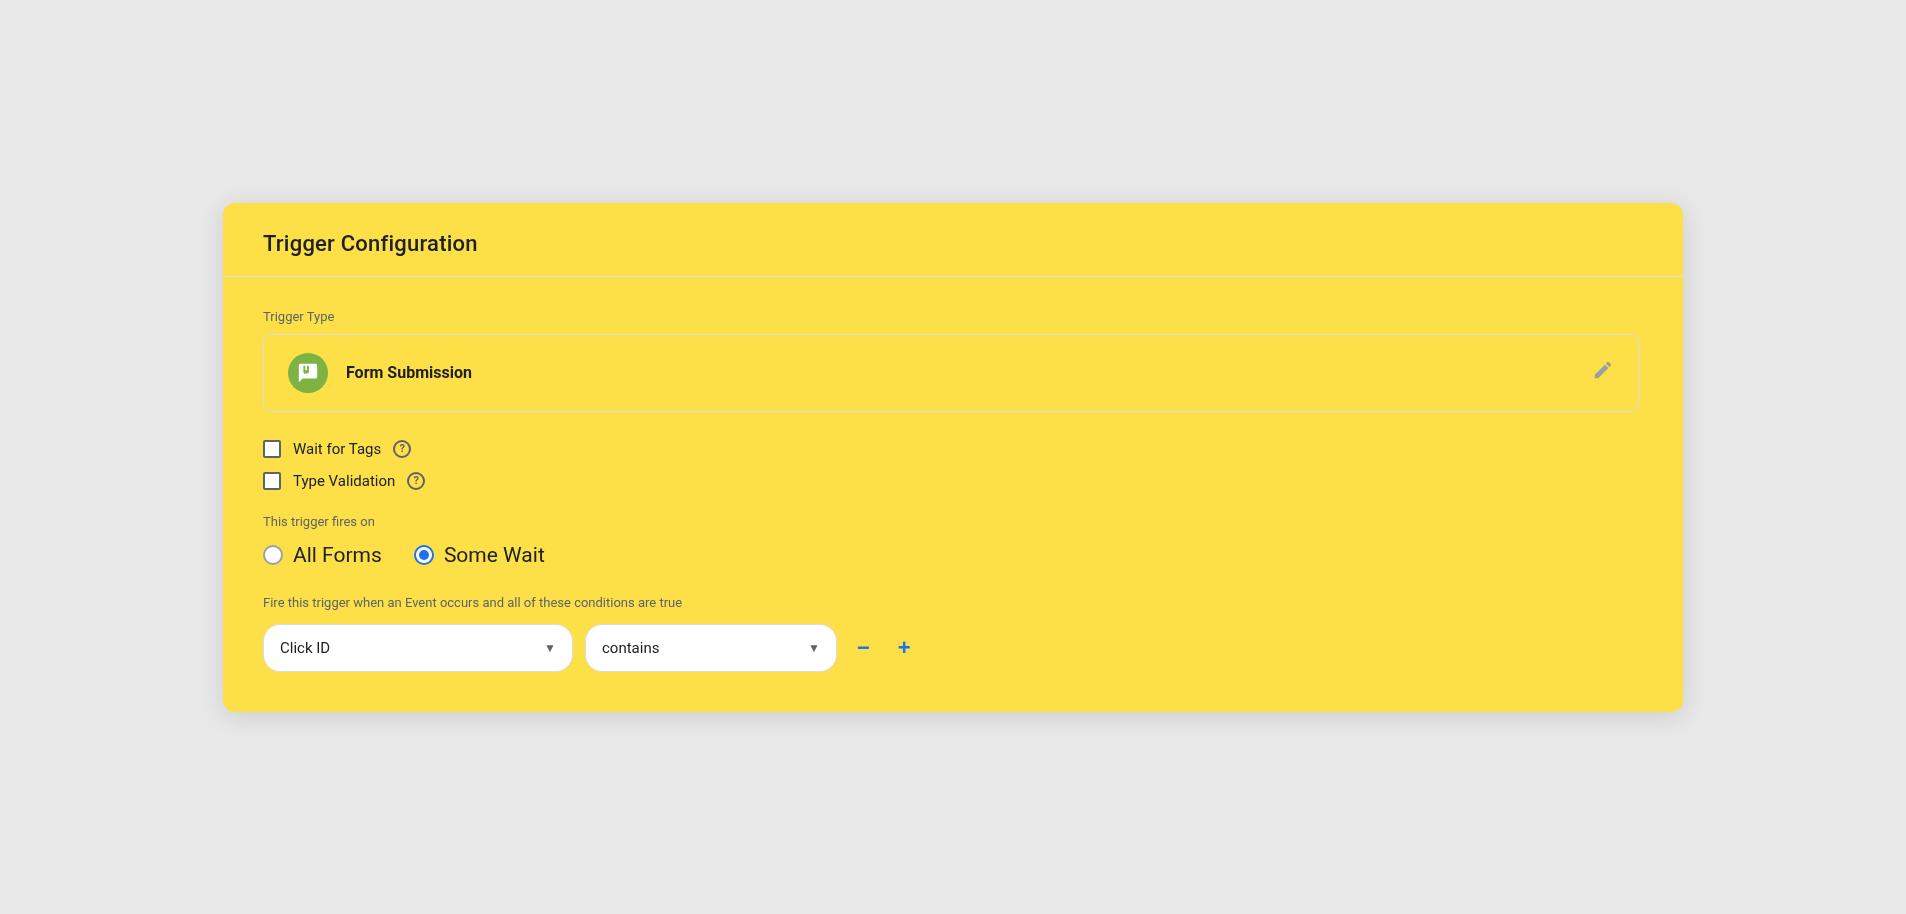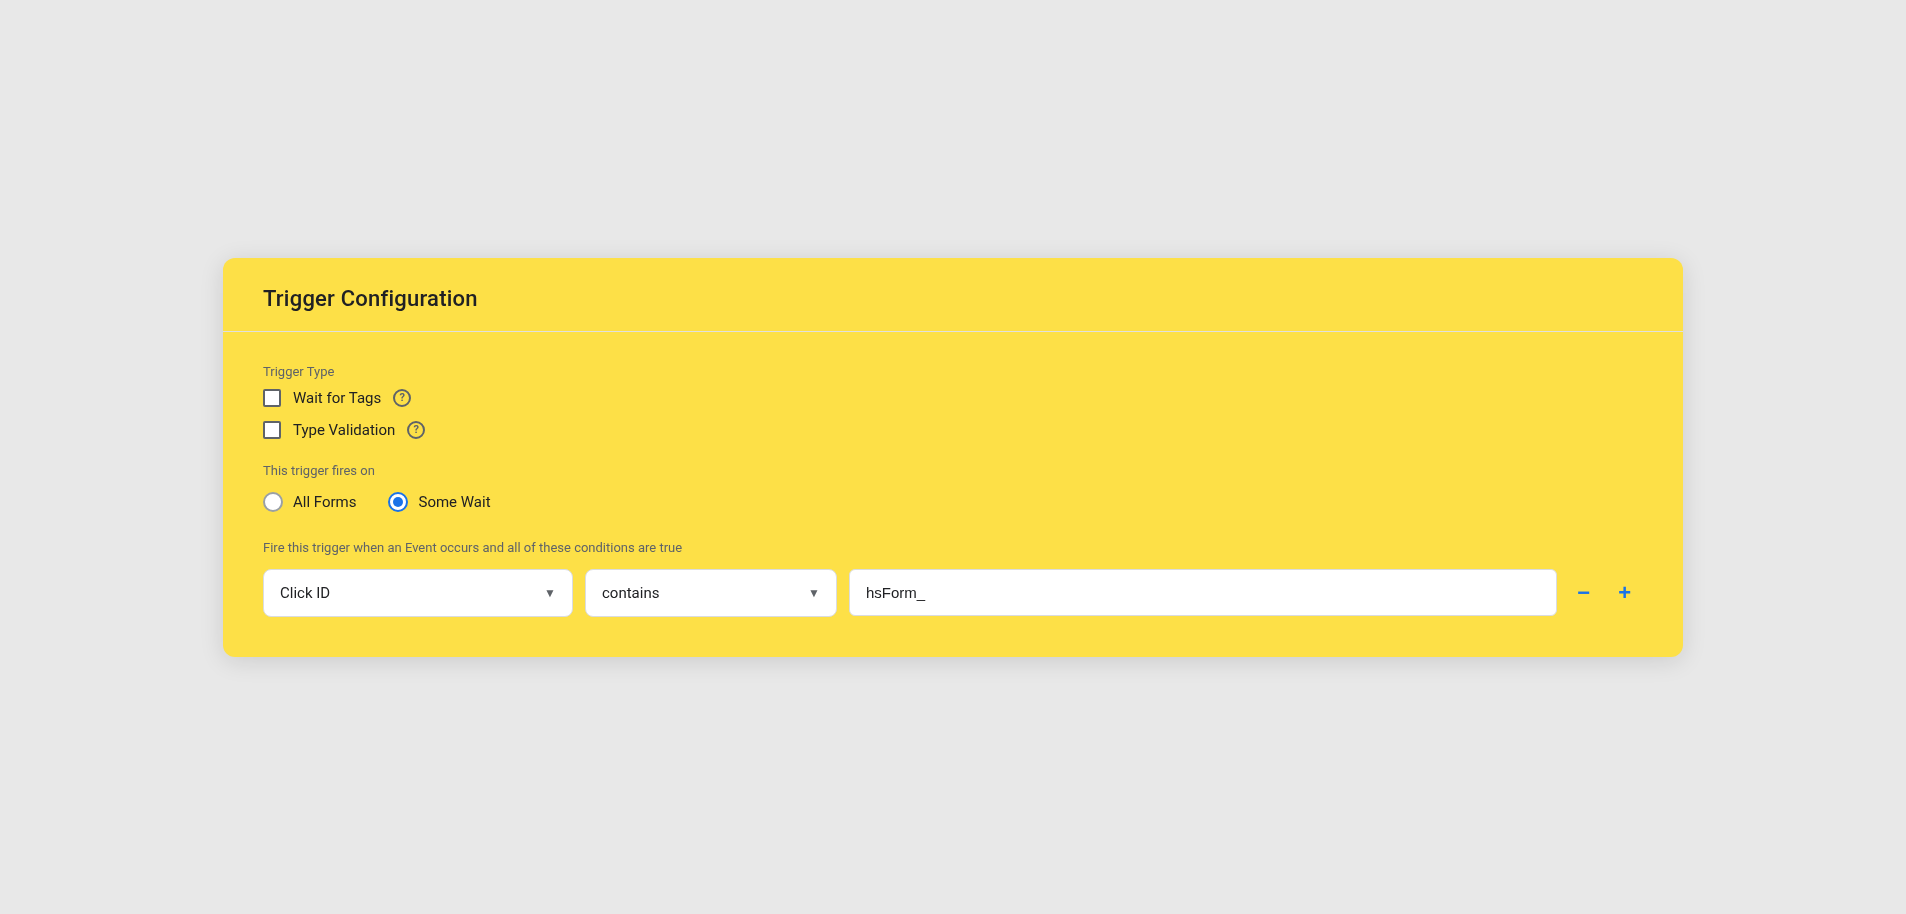--- a/index.html
+++ b/index.html
@@ -188,39 +188,39 @@
       width: 10px;
       height: 10px;
       background: #1a73e8;
       border-radius: 50%;
       top: 50%;
       left: 50%;
       transform: translate(-50%, -50%);
     }
 
     .radio-label {
-      font-size: 15px;
+      font-size: 21px;
       color: #202124;
     }
 
     .conditions-label {
       font-size: 13px;
       color: #5f6368;
       margin-bottom: 14px;
     }
 
     .condition-row {
       display: flex;
       align-items: center;
       gap: 12px;
     }
 
     .condition-select {
       border: 1px solid #dadce0;
-      border-radius: 8px;
+      border-radius: 17px;
       padding: 14px 16px;
       font-size: 15px;
       color: #202124;
       background: white;
       display: flex;
       align-items: center;
       justify-content: space-between;
       cursor: pointer;
       min-width: 0;
     }
@@ -284,20 +284,37 @@
 
 <div class="modal-container">
   <div class="modal-header">
     <h1 class="modal-title">Trigger Configuration</h1>
   </div>
 
   <div class="modal-body">
 
     <div class="section-label">Trigger Type</div>
 
+    <div class="trigger-type-box">
+      <div class="trigger-type-left">
+        <div class="trigger-icon">
+          <svg viewBox="0 0 24 24" xmlns="http://www.w3.org/2000/svg">
+            <path d="M20 2H4c-1.1 0-2 .9-2 2v18l4-4h14c1.1 0 2-.9 2-2V4c0-1.1-.9-2-2-2zm-7 9l-1 2H8l-1-2V4h2v5h2V4h2v7z"></path>
+            <path d="M7 14l2-2h6l2 2H7z" opacity="0.6"></path>
+            <path d="M12 17l-4-3h8l-4 3z"></path>
+          </svg>
+        </div>
+        <span class="trigger-type-name">Form Submission</span>
+      </div>
+      <div class="edit-icon">
+        <svg width="22" height="22" viewBox="0 0 24 24" fill="none" xmlns="http://www.w3.org/2000/svg">
+          <path d="M3 17.25V21h3.75L17.81 9.94l-3.75-3.75L3 17.25zM20.71 7.04a1 1 0 000-1.41l-2.34-2.34a1 1 0 00-1.41 0l-1.83 1.83 3.75 3.75 1.83-1.83z" fill="#9aa0a6"></path>
+        </svg>
+      </div>
+    </div>
 
     <div class="checkboxes-section">
       <div class="checkbox-row">
         <input type="checkbox" class="checkbox-input" id="wait-for-tags" style="">
         <label class="checkbox-label" for="wait-for-tags">Wait for Tags</label>
         <div class="help-icon">?</div>
       </div>
       <div class="checkbox-row">
         <input type="checkbox" class="checkbox-input" id="check-validation" style="">
         <label class="checkbox-label" for="check-validation">Type Validation</label>
@@ -326,19 +343,18 @@
           <span>Click ID</span>
           <span class="dropdown-arrow">▼</span>
         </div>
       </div>
       <div class="condition-select condition-select-contains">
         <div class="condition-select-inner">
           <span>contains</span>
           <span class="dropdown-arrow">▼</span>
         </div>
       </div>
-      <input type="text" class="condition-input" value="hsForm_" style="">
       <button class="action-btn action-btn-minus">−</button>
       <button class="action-btn action-btn-plus">+</button>
     </div>
 
   </div>
 </div>
 
 </body></html>

